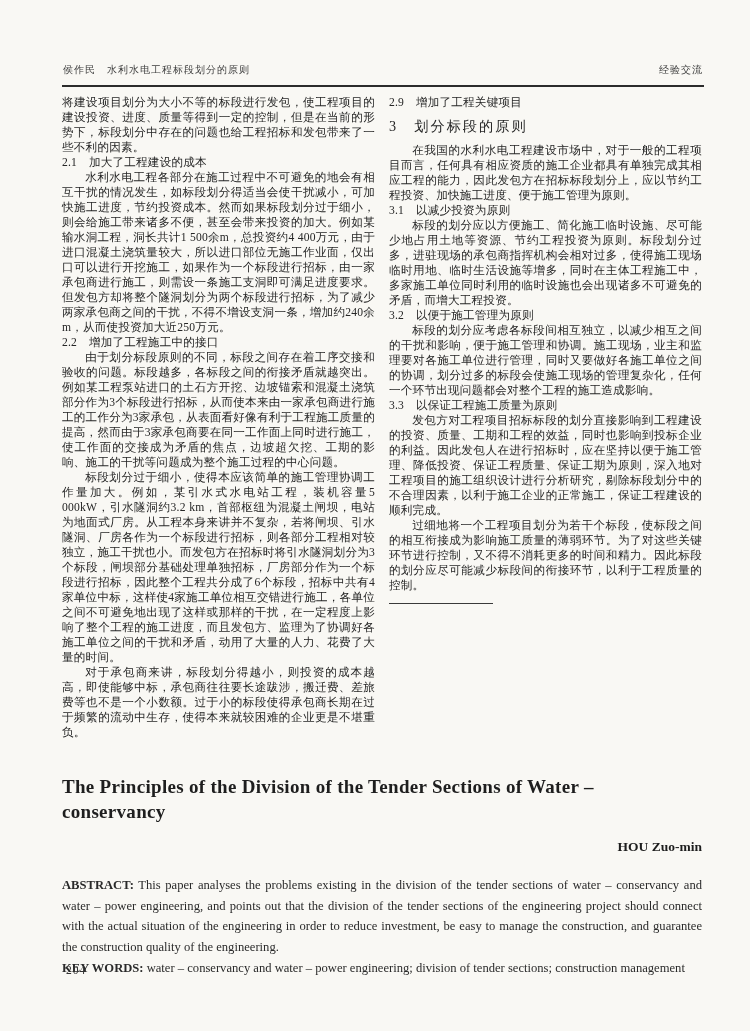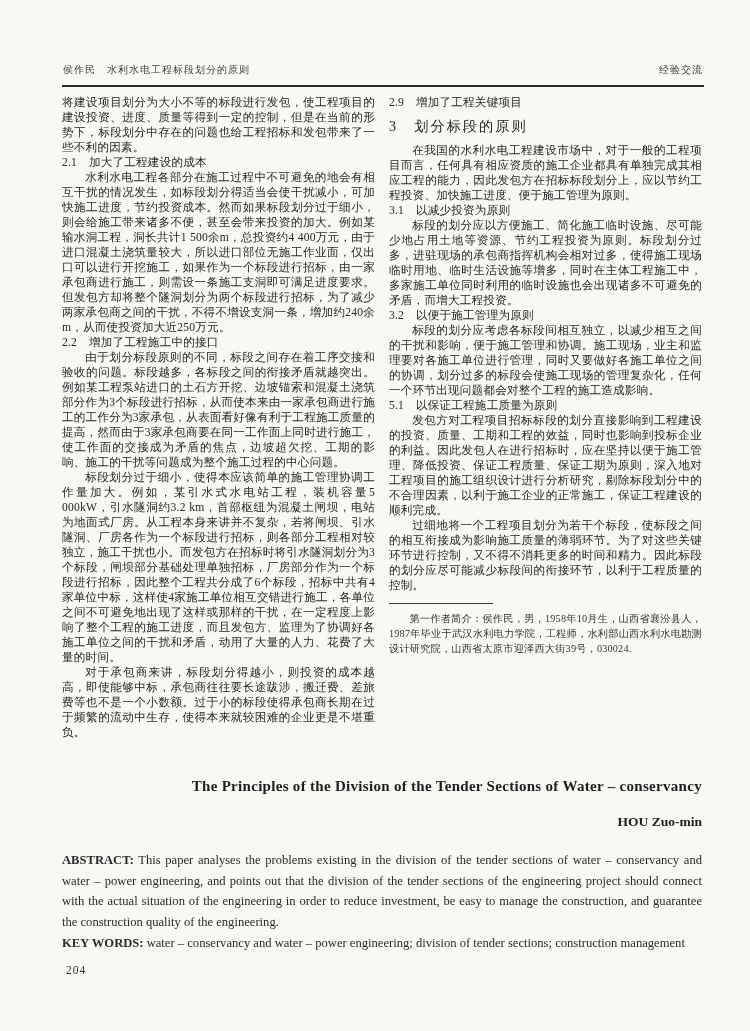--- a/index.html
+++ b/index.html
@@ -50,22 +50,22 @@
   }
   .footnote {
     margin:7px 0 0 0;
     font-size:10.2px; line-height:15px;
     text-indent:2em; text-align:justify; color:#333;
   }
 
   
   .english { position:absolute; top:774px; left:62px; width:640px; }
   .en-title {
-    margin:0; text-align:right; font-weight:bold;
-    font-size:15px; line-height:25px; color:#1e1e1e;
+    margin:0; text-align:left; font-weight:bold;
+    font-size:19px; line-height:25px; color:#1e1e1e;
     letter-spacing:0.3px;
   }
   .en-author {
     margin:15px 0 0 0; text-align:right; font-weight:bold;
     font-size:13.5px; color:#1e1e1e;
   }
   .en-abstract {
     margin:20px 0 0 0;
     font-size:12.6px; line-height:20.5px;
     text-align:justify; color:#2a2a2a;
@@ -103,26 +103,25 @@
     </div>
     <div class="col">
       <div>
           <p class="blk-head">2.9　增加了工程关键项目</p>
           <p class="blk-bighead">3　划分标段的原则</p>
           <p class="blk-para">在我国的水利水电工程建设市场中，对于一般的工程项目而言，任何具有相应资质的施工企业都具有单独完成其相应工程的能力，因此发包方在招标标段划分上，应以节约工程投资、加快施工进度、便于施工管理为原则。</p>
           <p class="blk-head">3.1　以减少投资为原则</p>
           <p class="blk-para">标段的划分应以方便施工、简化施工临时设施、尽可能少地占用土地等资源、节约工程投资为原则。标段划分过多，进驻现场的承包商指挥机构会相对过多，使得施工现场临时用地、临时生活设施等增多，同时在主体工程施工中，多家施工单位同时利用的临时设施也会出现诸多不可避免的矛盾，而增大工程投资。</p>
           <p class="blk-head">3.2　以便于施工管理为原则</p>
           <p class="blk-para">标段的划分应考虑各标段间相互独立，以减少相互之间的干扰和影响，便于施工管理和协调。施工现场，业主和监理要对各施工单位进行管理，同时又要做好各施工单位之间的协调，划分过多的标段会使施工现场的管理复杂化，任何一个环节出现问题都会对整个工程的施工造成影响。</p>
-          <p class="blk-head">5.1　以保证工程施工质量为原则</p>
+          <p class="blk-head">3.3　以保证工程施工质量为原则</p>
           <p class="blk-para">发包方对工程项目招标标段的划分直接影响到工程建设的投资、质量、工期和工程的效益，同时也影响到投标企业的利益。因此发包人在进行招标时，应在坚持以便于施工管理、降低投资、保证工程质量、保证工期为原则，深入地对工程项目的施工组织设计进行分析研究，剔除标段划分中的不合理因素，以利于施工企业的正常施工，保证工程建设的顺利完成。</p>
           <p class="blk-para">过细地将一个工程项目划分为若干个标段，使标段之间的相互衔接成为影响施工质量的薄弱环节。为了对这些关键环节进行控制，又不得不消耗更多的时间和精力。因此标段的划分应尽可能减少标段间的衔接环节，以利于工程质量的控制。</p>
         </div>
       <div class="fn-rule"></div>
-      <p class="footnote">第一作者简介：侯作民，男，1958年10月生，山西省襄汾县人，1987年毕业于武汉水利电力学院，工程师，水利部山西水利水电勘测设计研究院，山西省太原市迎泽西大街39号，030024.</p>
     </div>
   </div>
 
   <div class="english">
     <h1 class="en-title"><span>The Principles of the Division of the Tender Sections of Water – conservancy</span><br>
       </h1>
     <p class="en-author">HOU Zuo-min</p>
     <p class="en-abstract"><span class="b">ABSTRACT:</span><span> This paper analyses the problems existing in the division of the tender sections of water – conservancy and water – power engineering, and points out that the division of the tender sections of the engineering project should connect with the actual situation of the engineering in order to reduce investment, be easy to manage the construction, and guarantee the construction quality of the engineering.</span></p>
     <p class="en-keywords"><span class="b">KEY WORDS:</span><span> water – conservancy and water – power engineering; division of tender sections; construction management</span></p>
   </div>

